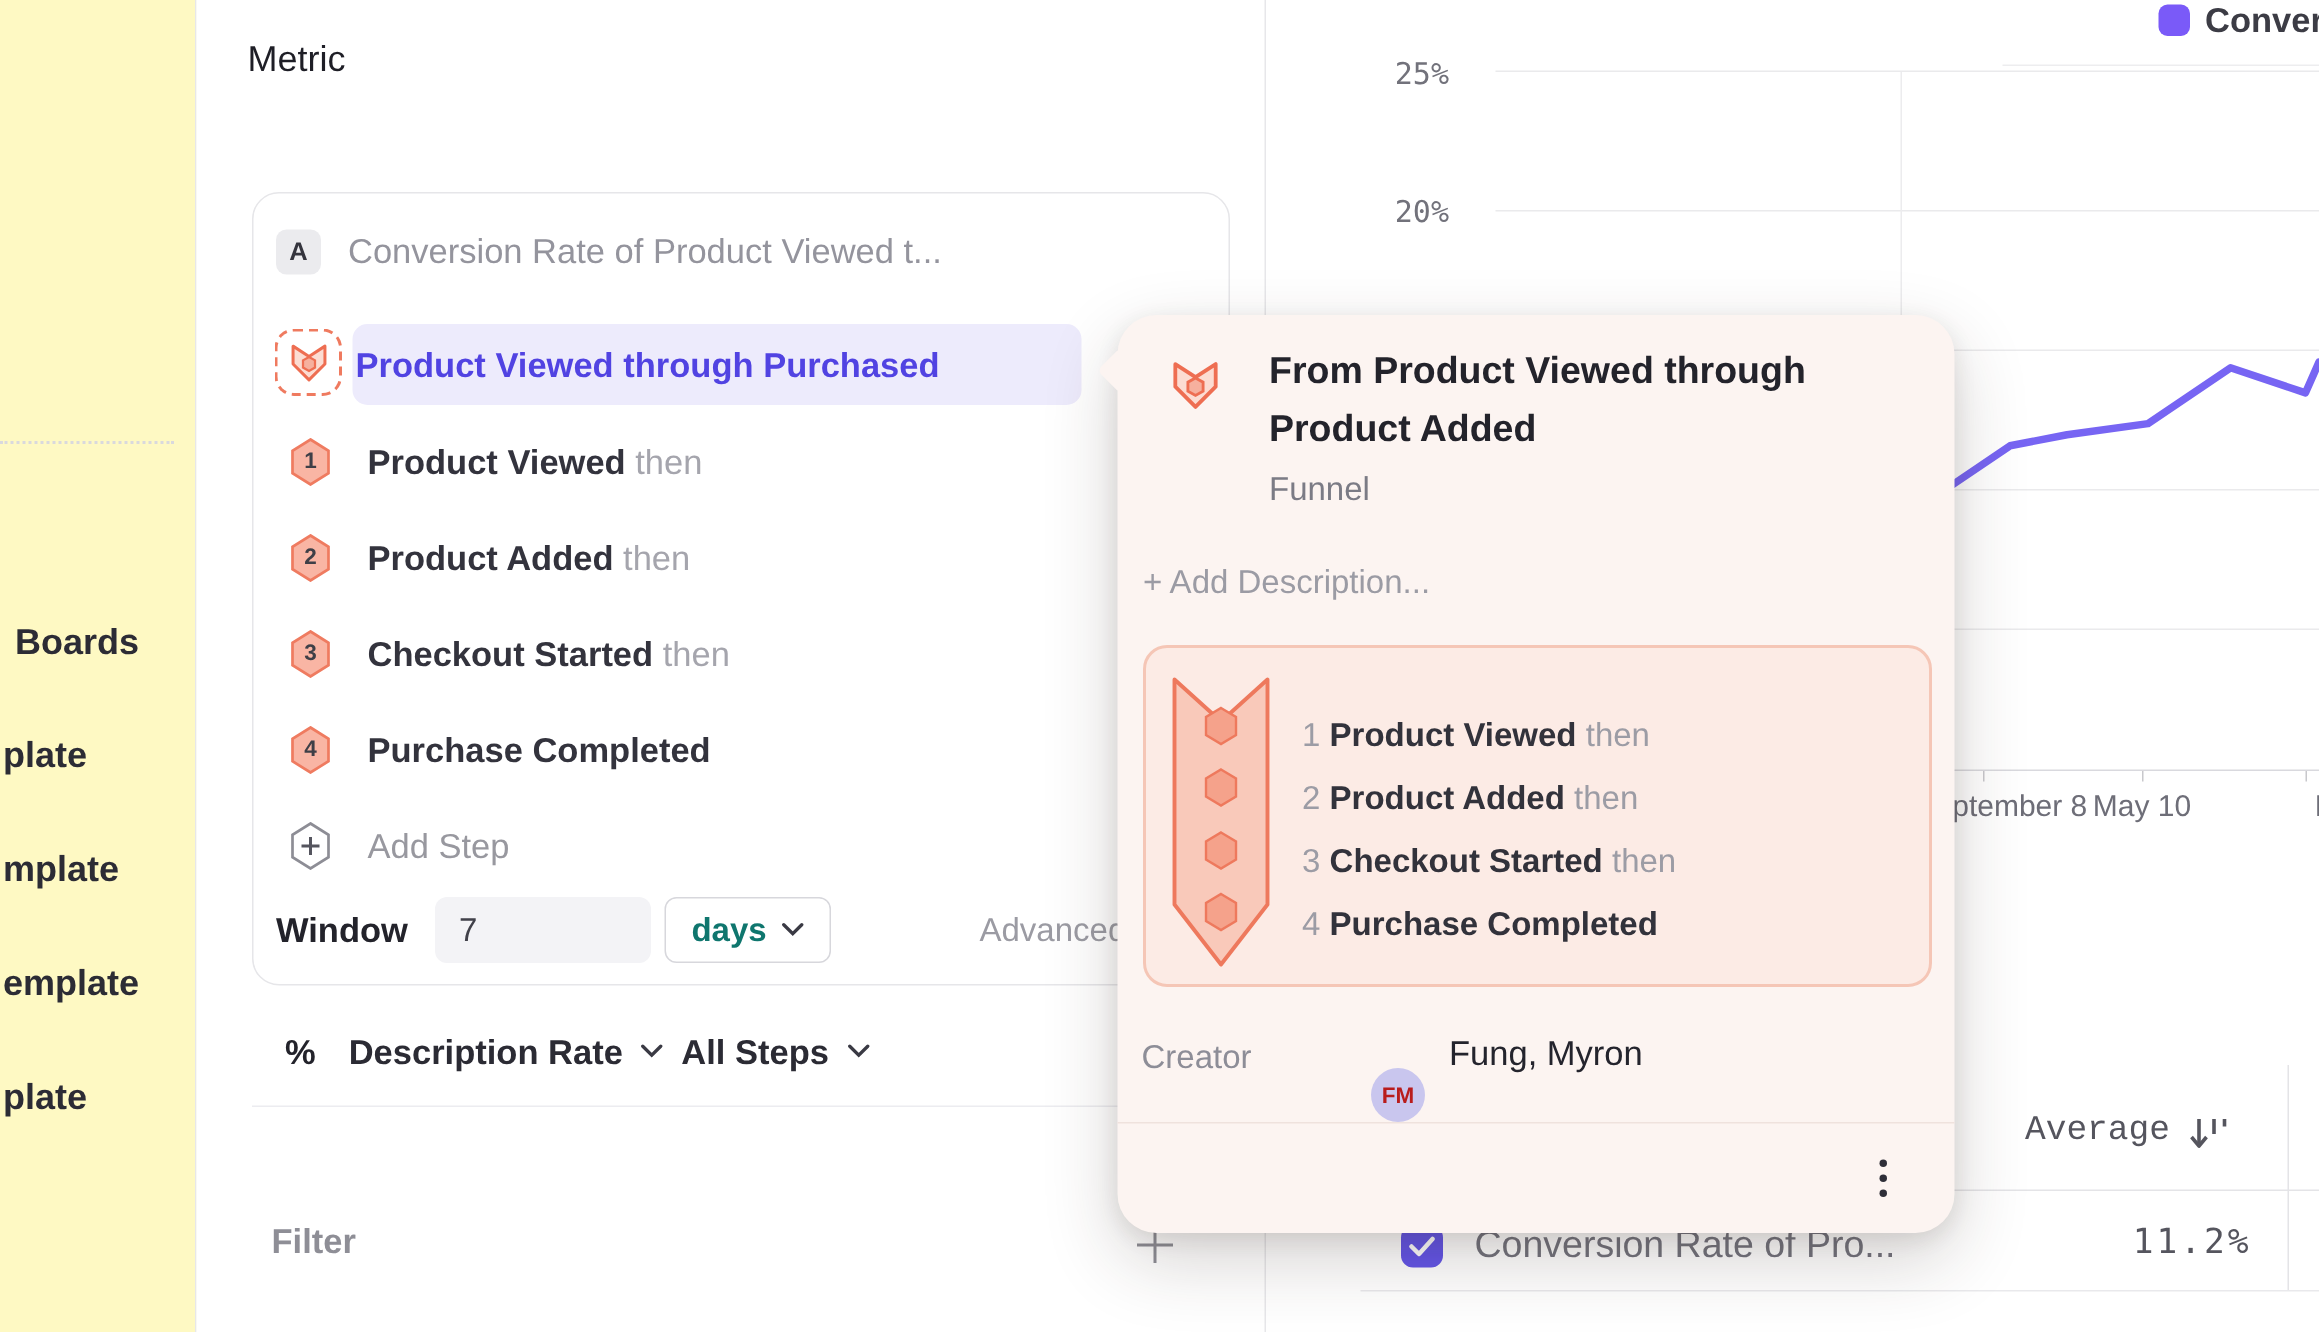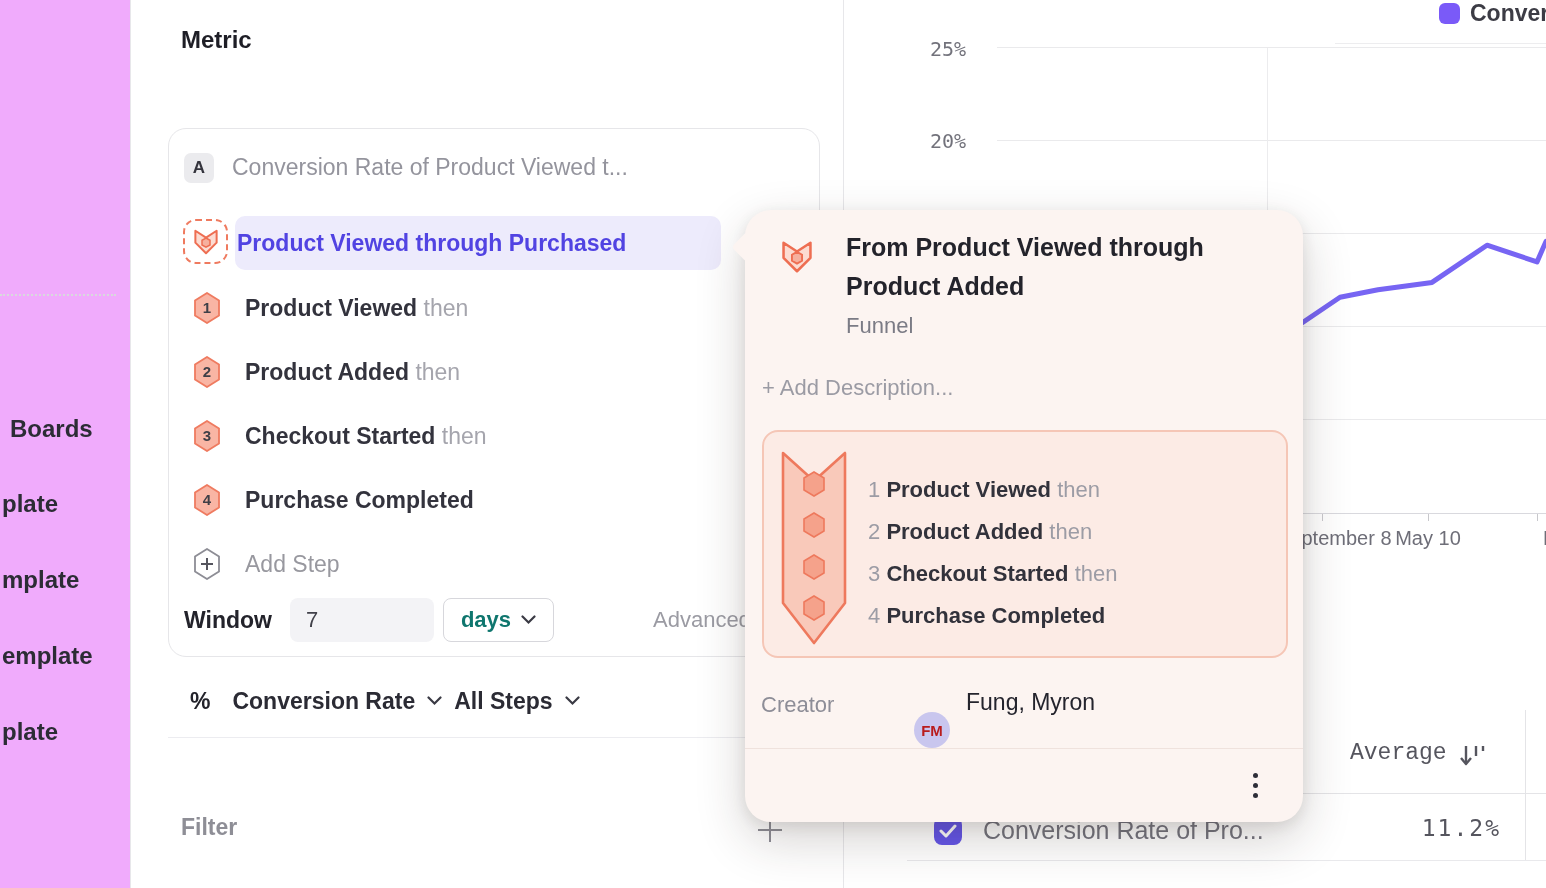--- a/index.html
+++ b/index.html
@@ -1,29 +1,29 @@
 <!DOCTYPE html>
 <html><head>
 <meta charset="utf-8">
 <style>
   * { margin:0; padding:0; box-sizing:border-box; }
   html,body { width:1546px; height:888px; overflow:hidden; background:#fff;
     font-family:"Liberation Sans", sans-serif; }
 
   
   .sidebar { position:absolute; left:0; top:0; width:131px; height:888px;
-    background:#f0abfc; border-right:1px solid #e7e7ea; }
+    background:#fef9c3; border-right:1px solid #e7e7ea; }
   .sb-divider { position:absolute; left:0; top:294px; width:116px;
     border-top:2px dotted #d9d9dd; }
   .sb-item { position:absolute; font-size:24px; font-weight:600; color:#2c2c35; white-space:nowrap; }
 
   
   .main { position:absolute; left:131px; top:0; width:713px; height:888px;
     background:#fff; border-right:1px solid #e7e7ea; }
-  .metric-heading { position:absolute; left:50px; top:26px; font-size:24px; font-weight:700; color:#1e1e26; }
+  .metric-heading { position:absolute; left:34px; top:26px; font-size:24px; font-weight:400; color:#1e1e26; }
   .metric-card { position:absolute; left:37px; top:128px; width:652px; height:529px;
     border:1px solid #e6e6e9; border-radius:18px; background:#fff; }
   .badge-a { position:absolute; left:15px; top:24px; width:30px; height:30px; background:#ebebee;
     border-radius:7px; font-size:17px; font-weight:700; color:#34343d; text-align:center; line-height:30px; }
   .series-title { position:absolute; left:63px; top:25px; font-size:23px; color:#94949d; white-space:nowrap; }
   .funnel-iconbox { position:absolute; left:14px; top:90px; width:45px; height:45px;
     border:2px dashed #ef7a5f; border-radius:13px; display:flex; align-items:center; justify-content:center; }
   .funnel-pill { position:absolute; left:66px; top:87px; width:486px; height:54px;
     background:#edebfc; border-radius:10px; display:flex; align-items:center; padding-left:2px; }
   .funnel-pill span { font-size:23px; font-weight:700; color:#5143e2; white-space:nowrap; }
@@ -182,21 +182,21 @@
       <span>days</span>
       <svg width="15" height="10" viewBox="0 0 15 10">
         <polyline points="1.5,1.5 7.5,7.5 13.5,1.5" fill="none" stroke="#3a3a44" stroke-width="2.2" stroke-linecap="round"></polyline>
         </svg>
     </div>
     <div class="advanced">Advanced</div>
   </div>
 
   <div class="measure-row">
     <span class="sym">%</span>
-    <span class="lbl" style="margin-left:10px;">Conversion Rate</span>
+    <span class="lbl" style="margin-left:10px;">Description Rate</span>
     <svg width="15" height="10" viewBox="0 0 15 10">
       <polyline points="1.5,1.5 7.5,7.5 13.5,1.5" fill="none" stroke="#3a3a44" stroke-width="2.2" stroke-linecap="round"></polyline>
       </svg>
     <span class="lbl">All Steps</span>
     <svg width="15" height="10" viewBox="0 0 15 10">
       <polyline points="1.5,1.5 7.5,7.5 13.5,1.5" fill="none" stroke="#3a3a44" stroke-width="2.2" stroke-linecap="round"></polyline>
       </svg>
   </div>
 
   <div class="mid-divider"></div>

